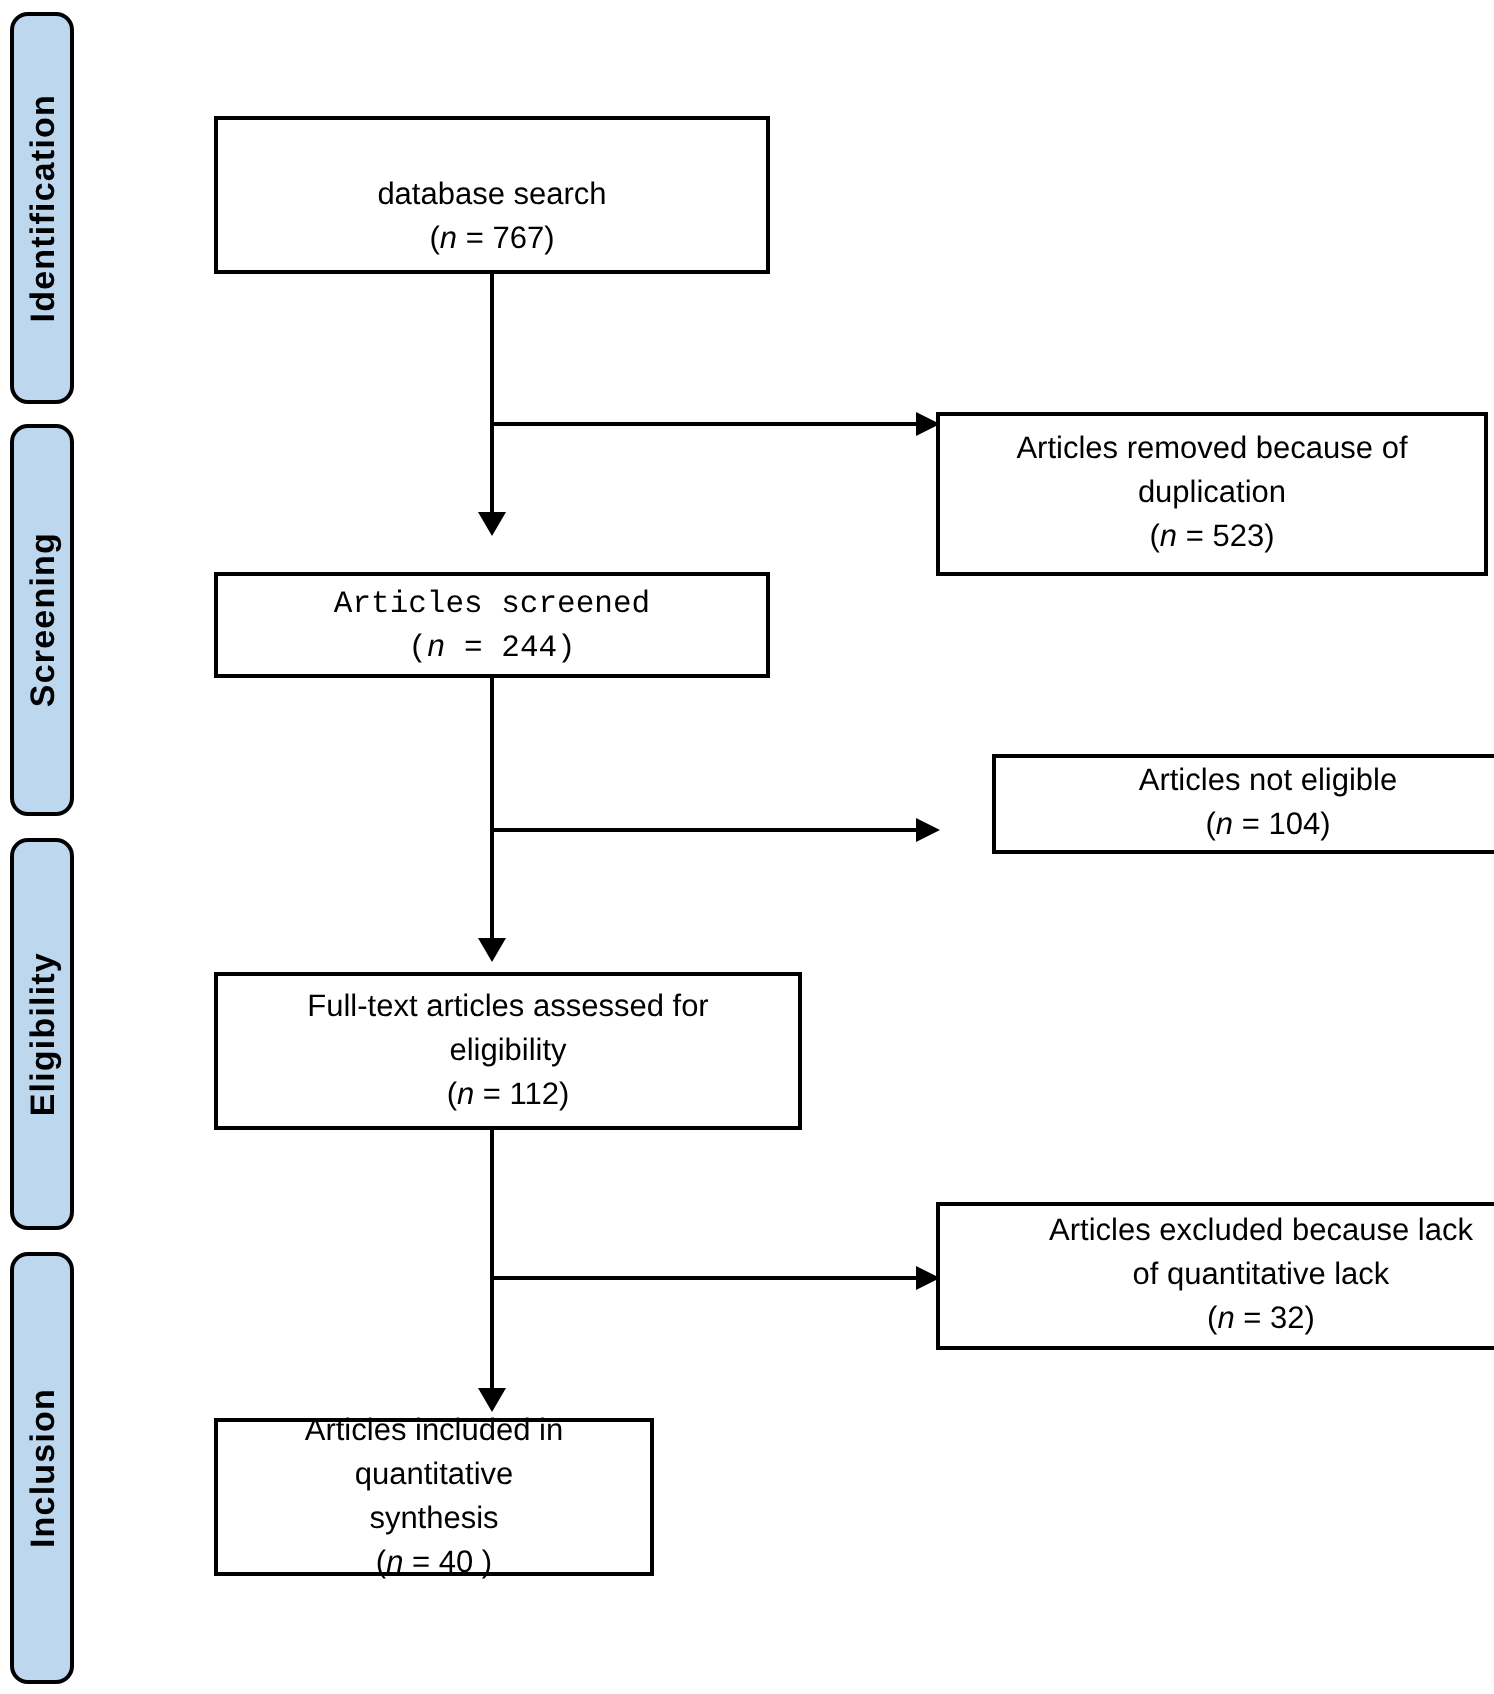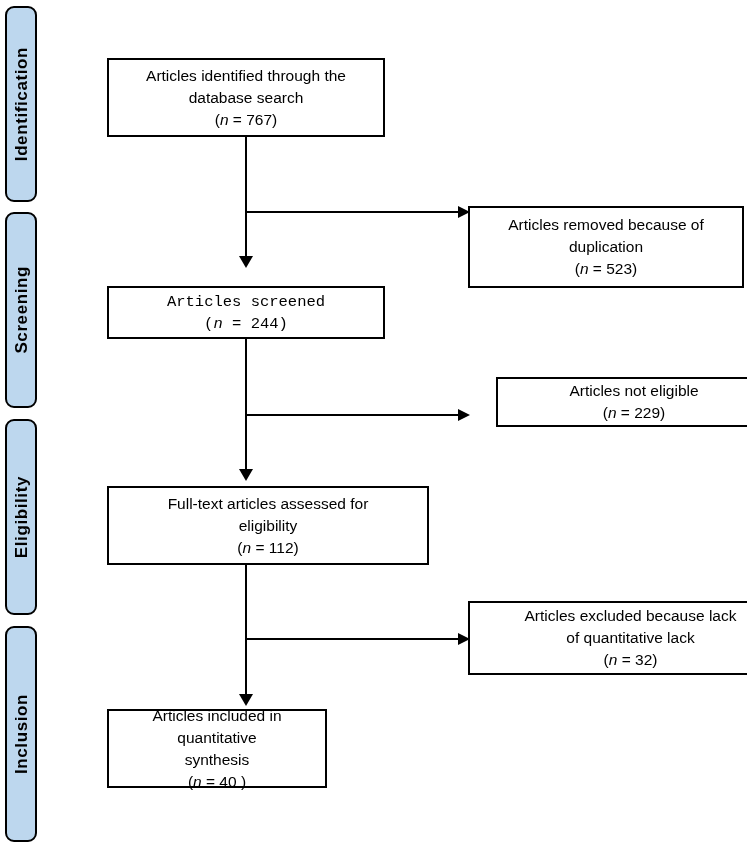--- a/index.html
+++ b/index.html
@@ -119,34 +119,34 @@
   <div class="hline" style="left:246px; top:414px; width:215px;"></div>
   <div class="arrow-right" style="left:458px; top:409px;"></div>
 
   <div class="vline" style="left:245px; top:565px; height:130px;"></div>
   <div class="arrow-down" style="left:239px; top:694px;"></div>
   <div class="hline" style="left:246px; top:638px; width:215px;"></div>
   <div class="arrow-right" style="left:458px; top:633px;"></div>
 
   <div class="flow-box" style="left:107px; top:58px; width:278px; height:79px;">
     <div class="box-text">
-      <span>Articles identified through the</span><br>
+      <br>
       <span>database search</span><br>
       <span><span>(</span><span class="nval">n</span><span> = 767)</span></span>
     </div>
   </div>
 
   <div class="flow-box" style="left:107px; top:286px; width:278px; height:53px;font-family:Liberation Mono, monospace;">
     <div class="box-text">
       <span>Articles screened</span><br>
       <span><span>(</span><span class="nval">n</span><span> = 244)</span></span>
     </div>
   </div>
 
-  <div class="flow-box" style="left:107px; top:486px; width:322px; height:79px;">
+  <div class="flow-box" style="left:107px; top:486px; width:294px; height:79px;">
     <div class="box-text">
       <span>Full-text articles assessed for</span><br>
       <span>eligibility</span><br>
       <span><span>(</span><span class="nval">n</span><span> = 112)</span></span>
     </div>
   </div>
 
   <div class="flow-box" style="left:107px; top:709px; width:220px; height:79px;">
     <div class="box-text">
       <span>Articles included in quantitative</span><br>
@@ -159,21 +159,21 @@
     <div class="box-text">
       <span>Articles removed because of</span><br>
       <span>duplication</span><br>
       <span><span>(</span><span class="nval">n</span><span> = 523)</span></span>
     </div>
   </div>
 
   <div class="flow-box" style="left:496px; top:377px; width:276px; height:50px;">
     <div class="box-text">
       <span>Articles not eligible</span><br>
-      <span><span>(</span><span class="nval">n</span><span> = 229)</span></span>
+      <span><span>(</span><span class="nval">n</span><span> = 104)</span></span>
     </div>
   </div>
 
   <div class="flow-box" style="left:468px; top:601px; width:325px; height:74px;align-items:center;">
     <div class="box-text">
       <span>Articles excluded because lack</span><br>
       <span>of quantitative lack</span><br>
       <span><span>(</span><span class="nval">n</span><span> = 32)</span></span>
     </div>
   </div>

